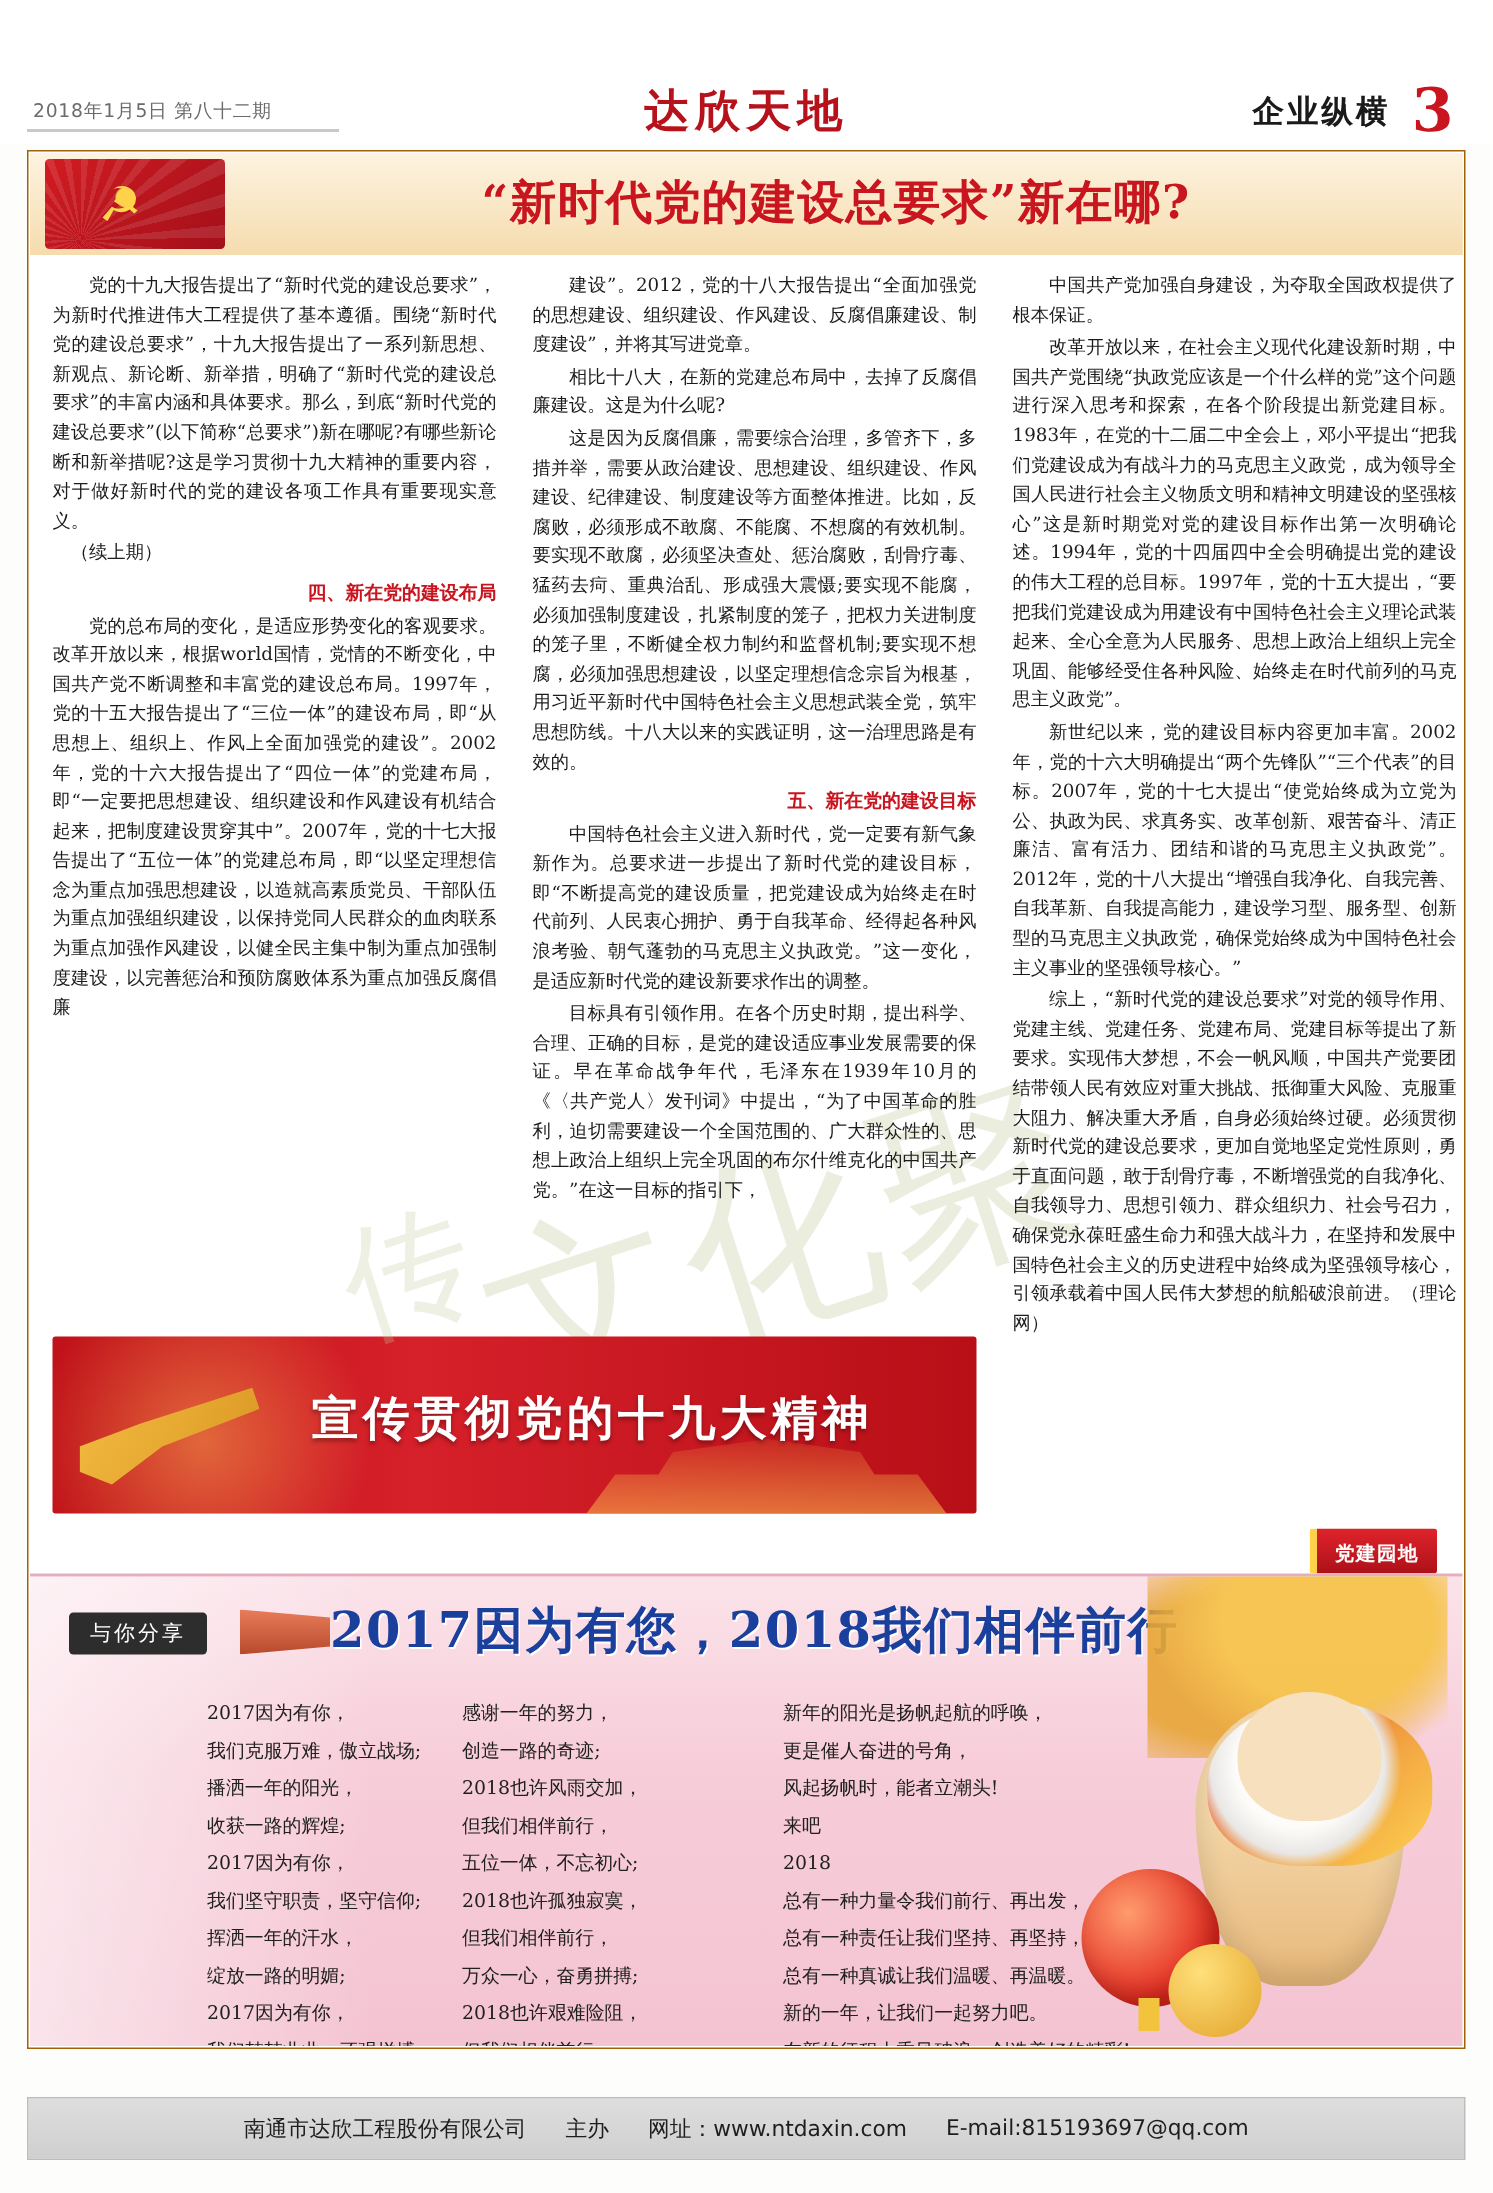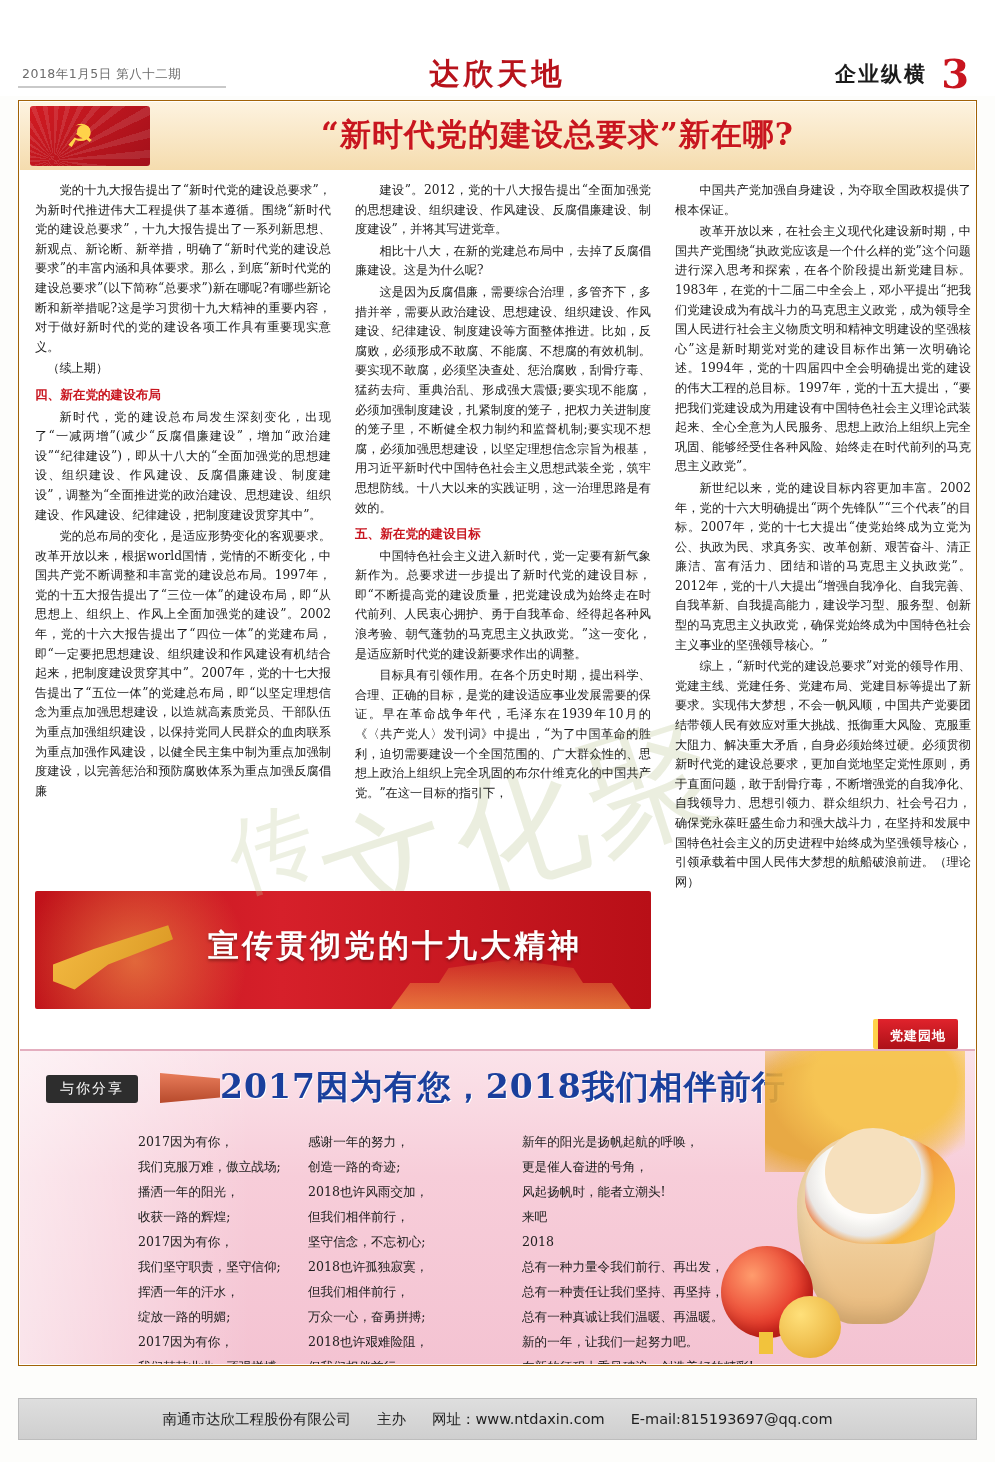--- a/index.html
+++ b/index.html
@@ -94,21 +94,21 @@
     position: absolute; left: 16px; right: 16px; top: 80px; bottom: 8px;
   }
   .col {
     position: absolute; top: 0; width: 296px;
     font-size: 12.2px; line-height: 19.6px; color: #1b1b1b;
     text-align: justify;
     font-family: "DejaVu Serif", "Liberation Serif", serif;
   }
   .col p { margin: 0 0 2px 0; text-indent: 2em; }
   .col .sub {
-    text-indent: 0; text-align: left; color: #c8151f; font-weight: bold;
+    text-indent: 0; text-align: right; color: #c8151f; font-weight: bold;
     margin: 6px 0 3px 0; font-size: 12.6px;
   }
   .col1 { left: 0; }
   .col2 { left: 320px; }
   .col3 { left: 640px; }
   .col1 { height: 700px; }
   .col2 { height: 700px; }
   .col3 { height: 880px; }
 
   
@@ -283,21 +283,20 @@
     </div>
 
     <div class="watermark">文化聚</div>
 
     <div class="cols">
 
       <div class="col col1">
         <p>党的十九大报告提出了“新时代党的建设总要求”，为新时代推进伟大工程提供了基本遵循。围绕“新时代党的建设总要求”，十九大报告提出了一系列新思想、新观点、新论断、新举措，明确了“新时代党的建设总要求”的丰富内涵和具体要求。那么，到底“新时代党的建设总要求”(以下简称“总要求”)新在哪呢?有哪些新论断和新举措呢?这是学习贯彻十九大精神的重要内容，对于做好新时代的党的建设各项工作具有重要现实意义。</p>
         <p style="text-indent:1em">（续上期）</p>
         <p class="sub">四、新在党的建设布局</p>
-        <p>新时代，党的建设总布局发生深刻变化，出现了“一减两增”(减少“反腐倡廉建设”，增加“政治建设”“纪律建设”)，即从十八大的“全面加强党的思想建设、组织建设、作风建设、反腐倡廉建设、制度建设”，调整为“全面推进党的政治建设、思想建设、组织建设、作风建设、纪律建设，把制度建设贯穿其中”。</p>
         <p>党的总布局的变化，是适应形势变化的客观要求。改革开放以来，根据world国情，党情的不断变化，中国共产党不断调整和丰富党的建设总布局。1997年，党的十五大报告提出了“三位一体”的建设布局，即“从思想上、组织上、作风上全面加强党的建设”。2002年，党的十六大报告提出了“四位一体”的党建布局，即“一定要把思想建设、组织建设和作风建设有机结合起来，把制度建设贯穿其中”。2007年，党的十七大报告提出了“五位一体”的党建总布局，即“以坚定理想信念为重点加强思想建设，以造就高素质党员、干部队伍为重点加强组织建设，以保持党同人民群众的血肉联系为重点加强作风建设，以健全民主集中制为重点加强制度建设，以完善惩治和预防腐败体系为重点加强反腐倡廉</p>
       </div>
 
       <div class="col col2">
         <p>建设”。2012，党的十八大报告提出“全面加强党的思想建设、组织建设、作风建设、反腐倡廉建设、制度建设”，并将其写进党章。</p>
         <p>相比十八大，在新的党建总布局中，去掉了反腐倡廉建设。这是为什么呢?</p>
         <p>这是因为反腐倡廉，需要综合治理，多管齐下，多措并举，需要从政治建设、思想建设、组织建设、作风建设、纪律建设、制度建设等方面整体推进。比如，反腐败，必须形成不敢腐、不能腐、不想腐的有效机制。要实现不敢腐，必须坚决查处、惩治腐败，刮骨疗毒、猛药去疴、重典治乱、形成强大震慑;要实现不能腐，必须加强制度建设，扎紧制度的笼子，把权力关进制度的笼子里，不断健全权力制约和监督机制;要实现不想腐，必须加强思想建设，以坚定理想信念宗旨为根基，用习近平新时代中国特色社会主义思想武装全党，筑牢思想防线。十八大以来的实践证明，这一治理思路是有效的。</p>
         <p class="sub">五、新在党的建设目标</p>
         <p>中国特色社会主义进入新时代，党一定要有新气象新作为。总要求进一步提出了新时代党的建设目标，即“不断提高党的建设质量，把党建设成为始终走在时代前列、人民衷心拥护、勇于自我革命、经得起各种风浪考验、朝气蓬勃的马克思主义执政党。”这一变化，是适应新时代党的建设新要求作出的调整。</p>
         <p>目标具有引领作用。在各个历史时期，提出科学、合理、正确的目标，是党的建设适应事业发展需要的保证。早在革命战争年代，毛泽东在1939年10月的《〈共产党人〉发刊词》中提出，“为了中国革命的胜利，迫切需要建设一个全国范围的、广大群众性的、思想上政治上组织上完全巩固的布尔什维克化的中国共产党。”在这一目标的指引下，</p>
@@ -339,21 +338,21 @@
           <div>绽放一路的明媚;</div>
           <div>2017因为有你，</div>
           <div>我们兢兢业业，顽强拼搏;</div>
 
         </div>
         <div class="pcol pcol2">
           <div>感谢一年的努力，</div>
           <div>创造一路的奇迹;</div>
           <div>2018也许风雨交加，</div>
           <div>但我们相伴前行，</div>
-          <div>坚守信念，不忘初心;</div>
+          <div>五位一体，不忘初心;</div>
           <div>2018也许孤独寂寞，</div>
           <div>但我们相伴前行，</div>
           <div>万众一心，奋勇拼搏;</div>
           <div>2018也许艰难险阻，</div>
           <div>但我们相伴前行，</div>
 
         </div>
         <div class="pcol pcol3">
           <div>新年的阳光是扬帆起航的呼唤，</div>
           <div>更是催人奋进的号角，</div>

